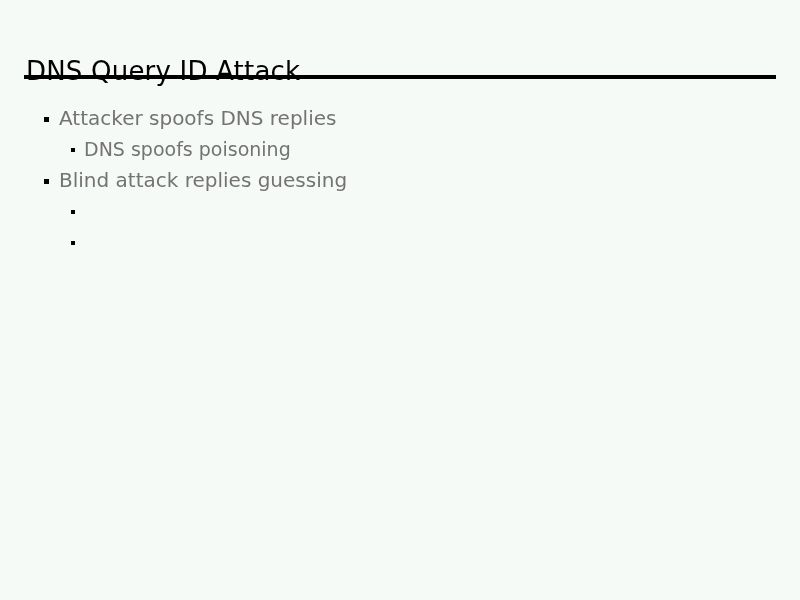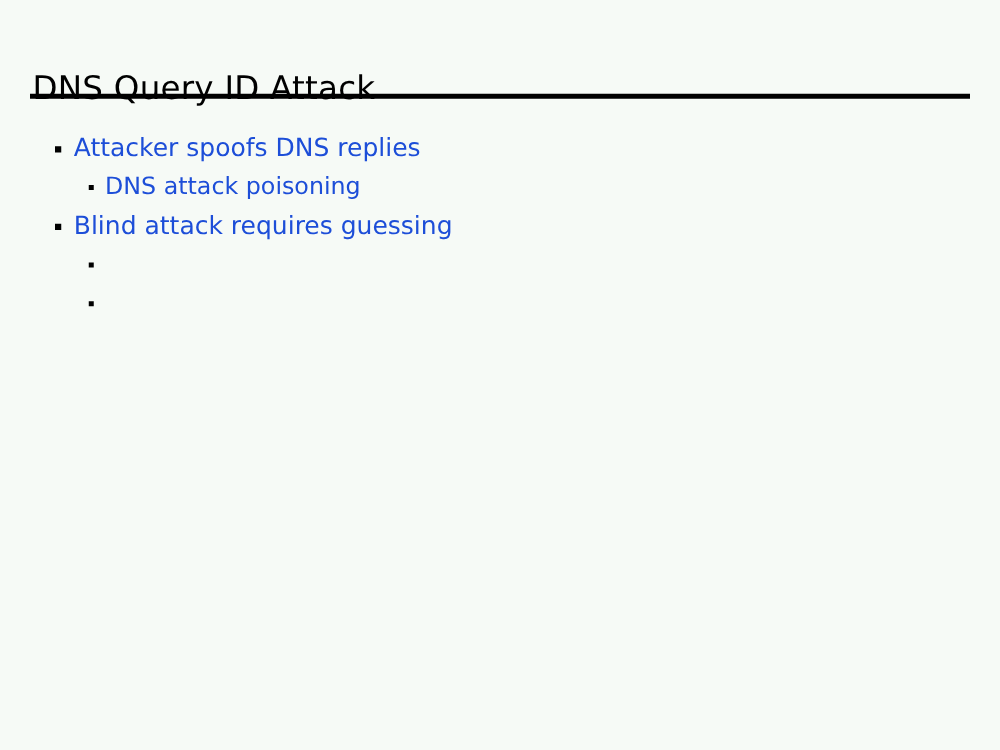--- a/index.html
+++ b/index.html
@@ -83,21 +83,21 @@
     width: 4px;
     height: 4px;
     margin-top: 11px;
     margin-right: 9px;
   }
 
   .bullet-text {
     font-size: 20px;
     line-height: 24px;
     white-space: nowrap;
-    color: #1d4ed8;
+    color: #737373;
   }
 
   .level-1 .bullet-text {
     font-size: 20px;
   }
 
   .level-2 .bullet-text {
     font-size: 19px;
   }
 </style>
@@ -112,26 +112,26 @@
 
   <div class="body">
 
     <div class="bullet-row level-1">
       <span class="bullet-marker"></span>
       <span class="bullet-text">Attacker spoofs DNS replies</span>
     </div>
 
     <div class="bullet-row level-2">
       <span class="bullet-marker"></span>
-      <span class="bullet-text">DNS attack poisoning</span>
+      <span class="bullet-text">DNS spoofs poisoning</span>
     </div>
 
     <div class="bullet-row level-1">
       <span class="bullet-marker"></span>
-      <span class="bullet-text">Blind attack requires guessing</span>
+      <span class="bullet-text">Blind attack replies guessing</span>
     </div>
 
     <div class="bullet-row level-2">
       <span class="bullet-marker"></span>
     </div>
 
     <div class="bullet-row level-2">
       <span class="bullet-marker"></span>
     </div>
 

